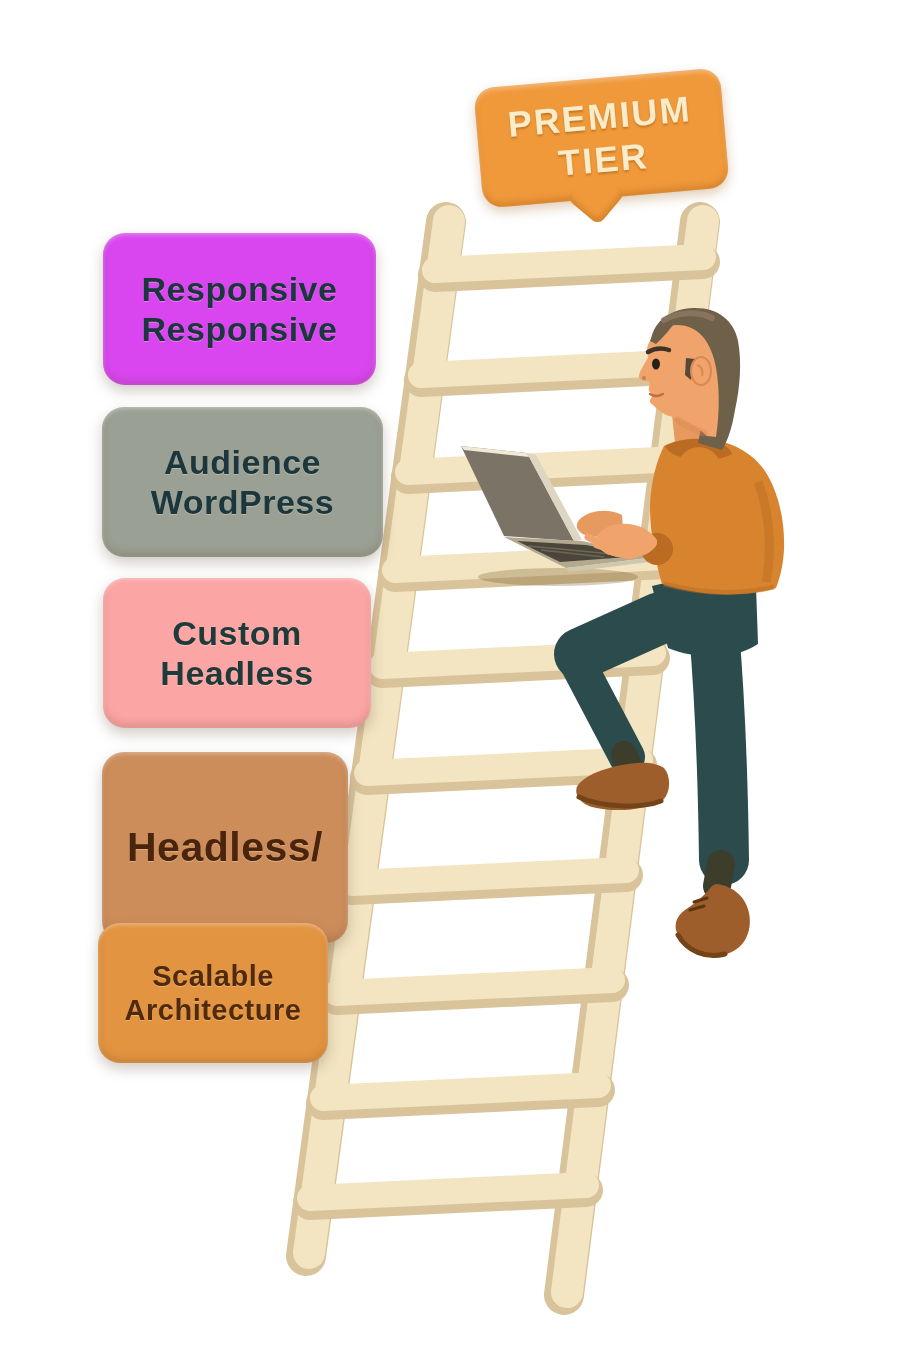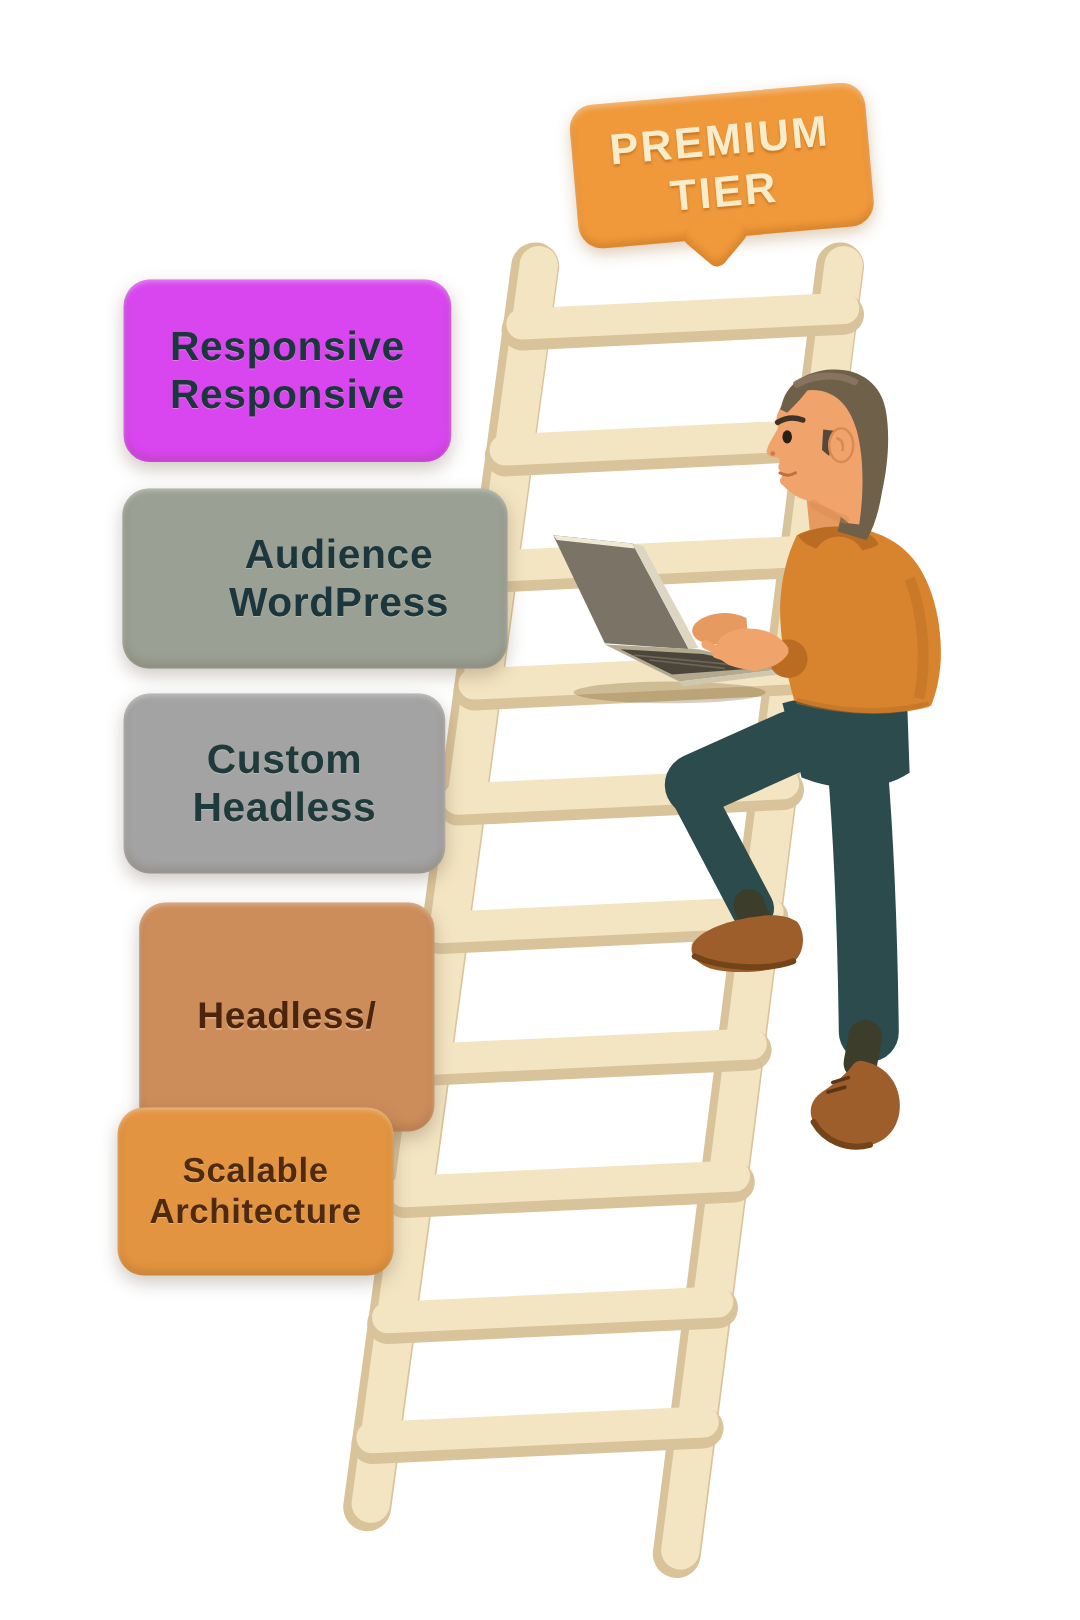--- a/index.html
+++ b/index.html
@@ -14,23 +14,23 @@
     position:absolute;left:100px;border-radius:22px;
     display:flex;flex-direction:column;justify-content:center;align-items:center;
     text-align:center;font-weight:700;line-height:1.18;letter-spacing:.5px;
     box-shadow:0 6px 14px rgba(90,70,50,.28),
                inset 0 2px 4px rgba(255,255,255,.35),
                inset 0 -4px 8px rgba(80,50,20,.18);
     text-shadow:0 1px 0 rgba(255,245,215,.30);
   }
   .card span{display:block;}
   .card-1{top:233px;left:103px;width:273px;height:152px;font-size:34px;}
-  .card-2{top:407px;left:102px;width:281px;height:150px;font-size:34px;padding-left:40px;}
+  .card-2{top:407px;left:102px;width:281px;height:150px;font-size:34px;}
   .card-3{top:578px;left:103px;width:268px;height:150px;font-size:34px;}
-  .card-4{top:752px;left:102px;width:246px;height:191px;font-size:31px;margin-left:14px;}
+  .card-4{top:752px;left:102px;width:246px;height:191px;font-size:41px;}
   .card-5{top:923px;left:98px;width:230px;height:140px;font-size:29px;}
 
   
   .badge{
     position:absolute;left:478px;top:78px;width:247px;height:120px;border-radius:20px;
     transform:rotate(-5deg);transform-origin:50% 50%;
     display:flex;flex-direction:column;justify-content:center;align-items:center;
     font-weight:700;font-size:36px;letter-spacing:2px;line-height:1.2;
     box-shadow:0 5px 12px rgba(150,90,20,.30),
                inset 0 3px 4px rgba(255,255,255,.30),
@@ -178,21 +178,21 @@
   </div>
 
   <div class="card card-1" style="background-color: #d946ef; color: rgb(27, 54, 60);">
     <span>Responsive</span>
     <span>Responsive</span>
   </div>
   <div class="card card-2" style="background-color: rgb(154, 160, 147); color: rgb(27, 54, 60);">
     <span>Audience</span>
     <span>WordPress</span>
   </div>
-  <div class="card card-3" style="background-color: #a3a3a3; color: rgb(30, 58, 58);">
+  <div class="card card-3" style="background-color: #fca5a5; color: rgb(30, 58, 58);">
     <span>Custom</span>
     <span>Headless</span>
   </div>
   <div class="card card-4" style="background-color: rgb(205, 141, 91); color: rgb(74, 36, 13);">
     <span>Headless/</span>
   </div>
   <div class="card card-5" style="background-color: rgb(227, 148, 64); color: rgb(79, 42, 14);">
     <span>Scalable</span>
     <span>Architecture</span>
   </div>

